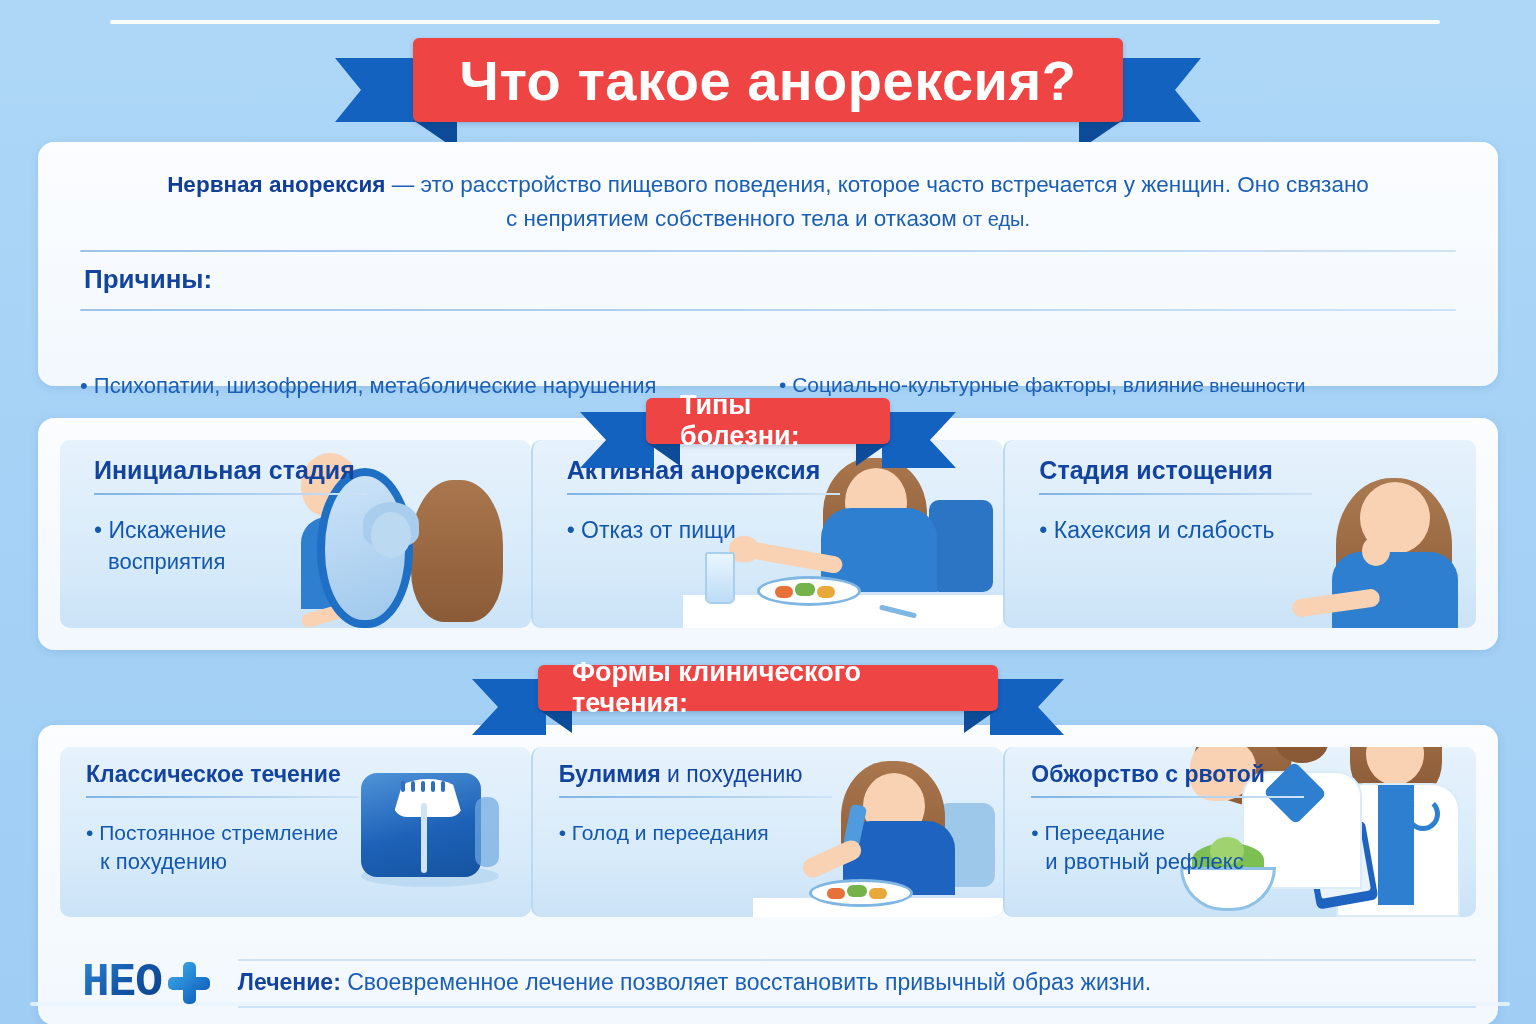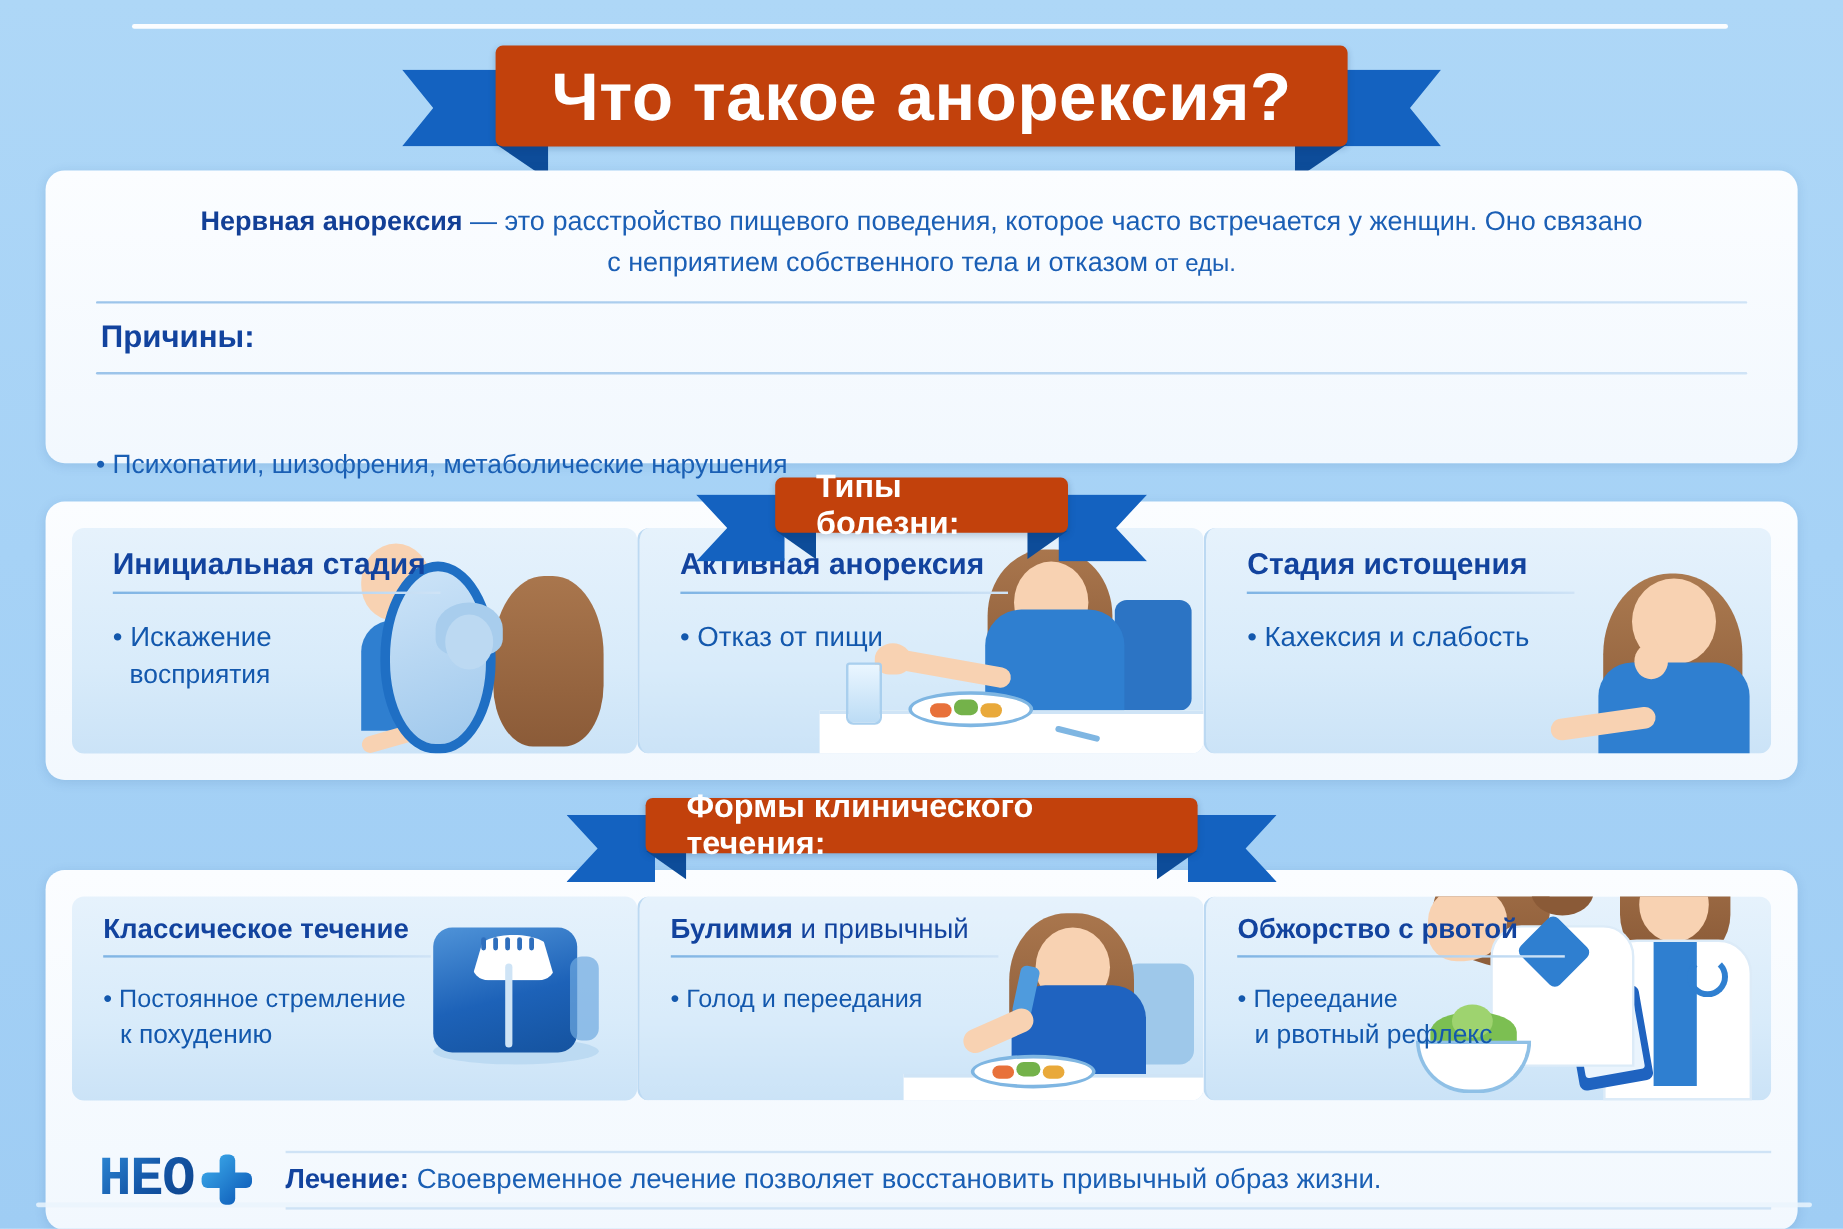--- a/index.html
+++ b/index.html
@@ -29,21 +29,21 @@
   }
   .ribbon .tail.left  { left:-66px;  clip-path: polygon(0 0, 100% 0, 100% 100%, 0 100%, 26px 50%); }
   .ribbon .tail.right { right:-66px; clip-path: polygon(0 0, 100% 0, calc(100% - 26px) 50%, 100% 100%, 0 100%); }
   .ribbon .fold {
     position:absolute; top:calc(100% - 2px); width:34px; height:24px;
     background:#0d4c99;
   }
   .ribbon .fold.left  { left:0;  clip-path: polygon(0 0, 100% 0, 100% 100%); }
   .ribbon .fold.right { right:0; clip-path: polygon(0 0, 100% 0, 0 100%); }
   .ribbon .plate {
-    position:relative; background:#c2410c;
+    position:relative; background:#ef4444;
     border-radius:6px;
     color:#ffffff; font-weight:bold;
     display:flex; align-items:center; justify-content:center;
     box-shadow: 0 2px 5px rgba(10,50,100,.22);
     z-index:2;
   }
 
   
   #title-ribbon { left:50%; transform:translateX(-50%); top:38px; }
   #title-ribbon .plate { width:710px; height:84px; font-size:56px; letter-spacing:.5px; }
@@ -242,20 +242,23 @@
   <div class="intro-text">
     <span class="lead">Нервная анорексия</span><span> — </span><span>это расстройство пищевого поведения, которое часто встречается у женщин. Оно связано</span>
     <br>
     <span>с неприятием собственного тела и отказом</span><span class="small"> от еды.</span>
   </div>
   <div class="rule"></div>
   <div class="causes-title">Причины:</div>
   <div class="rule"></div>
   <div class="causes-row">
     <div class="col">• Психопатии, шизофрения, метаболические нарушения</div>
+    <div class="col right">
+      <span>• Социально-культурные факторы, влияние</span><span class="tiny"> внешности</span>
+    </div>
   </div>
 </div>
 
 <div class="ribbon sec-ribbon" id="types-ribbon">
   <div class="tail left"></div>
   <div class="tail right"></div>
   <div class="plate">Типы болезни:</div>
   <div class="fold left"></div>
   <div class="fold right"></div>
 </div>
@@ -353,21 +356,21 @@
           <div class="tick" style="left:70px;"></div>
           <div class="tick" style="left:80px;"></div>
           <div class="needle"></div>
         </div>
         <div class="side"></div>
       </div>
     </div>
 
     <div class="card">
       <div class="c-title">
-        <span>Булимия</span><span class="reg"> и привычный</span>
+        <span>Булимия</span><span class="reg"> и похудению</span>
       </div>
       <div class="c-rule"></div>
       <div class="c-bullet">
         <span>• Голод и переедания</span>
       </div>
       <div class="art" id="art-eat">
         <div class="chair"></div>
         <div class="hair e-hair"></div>
         <div class="e-face"></div>
         <div class="e-body"></div>

